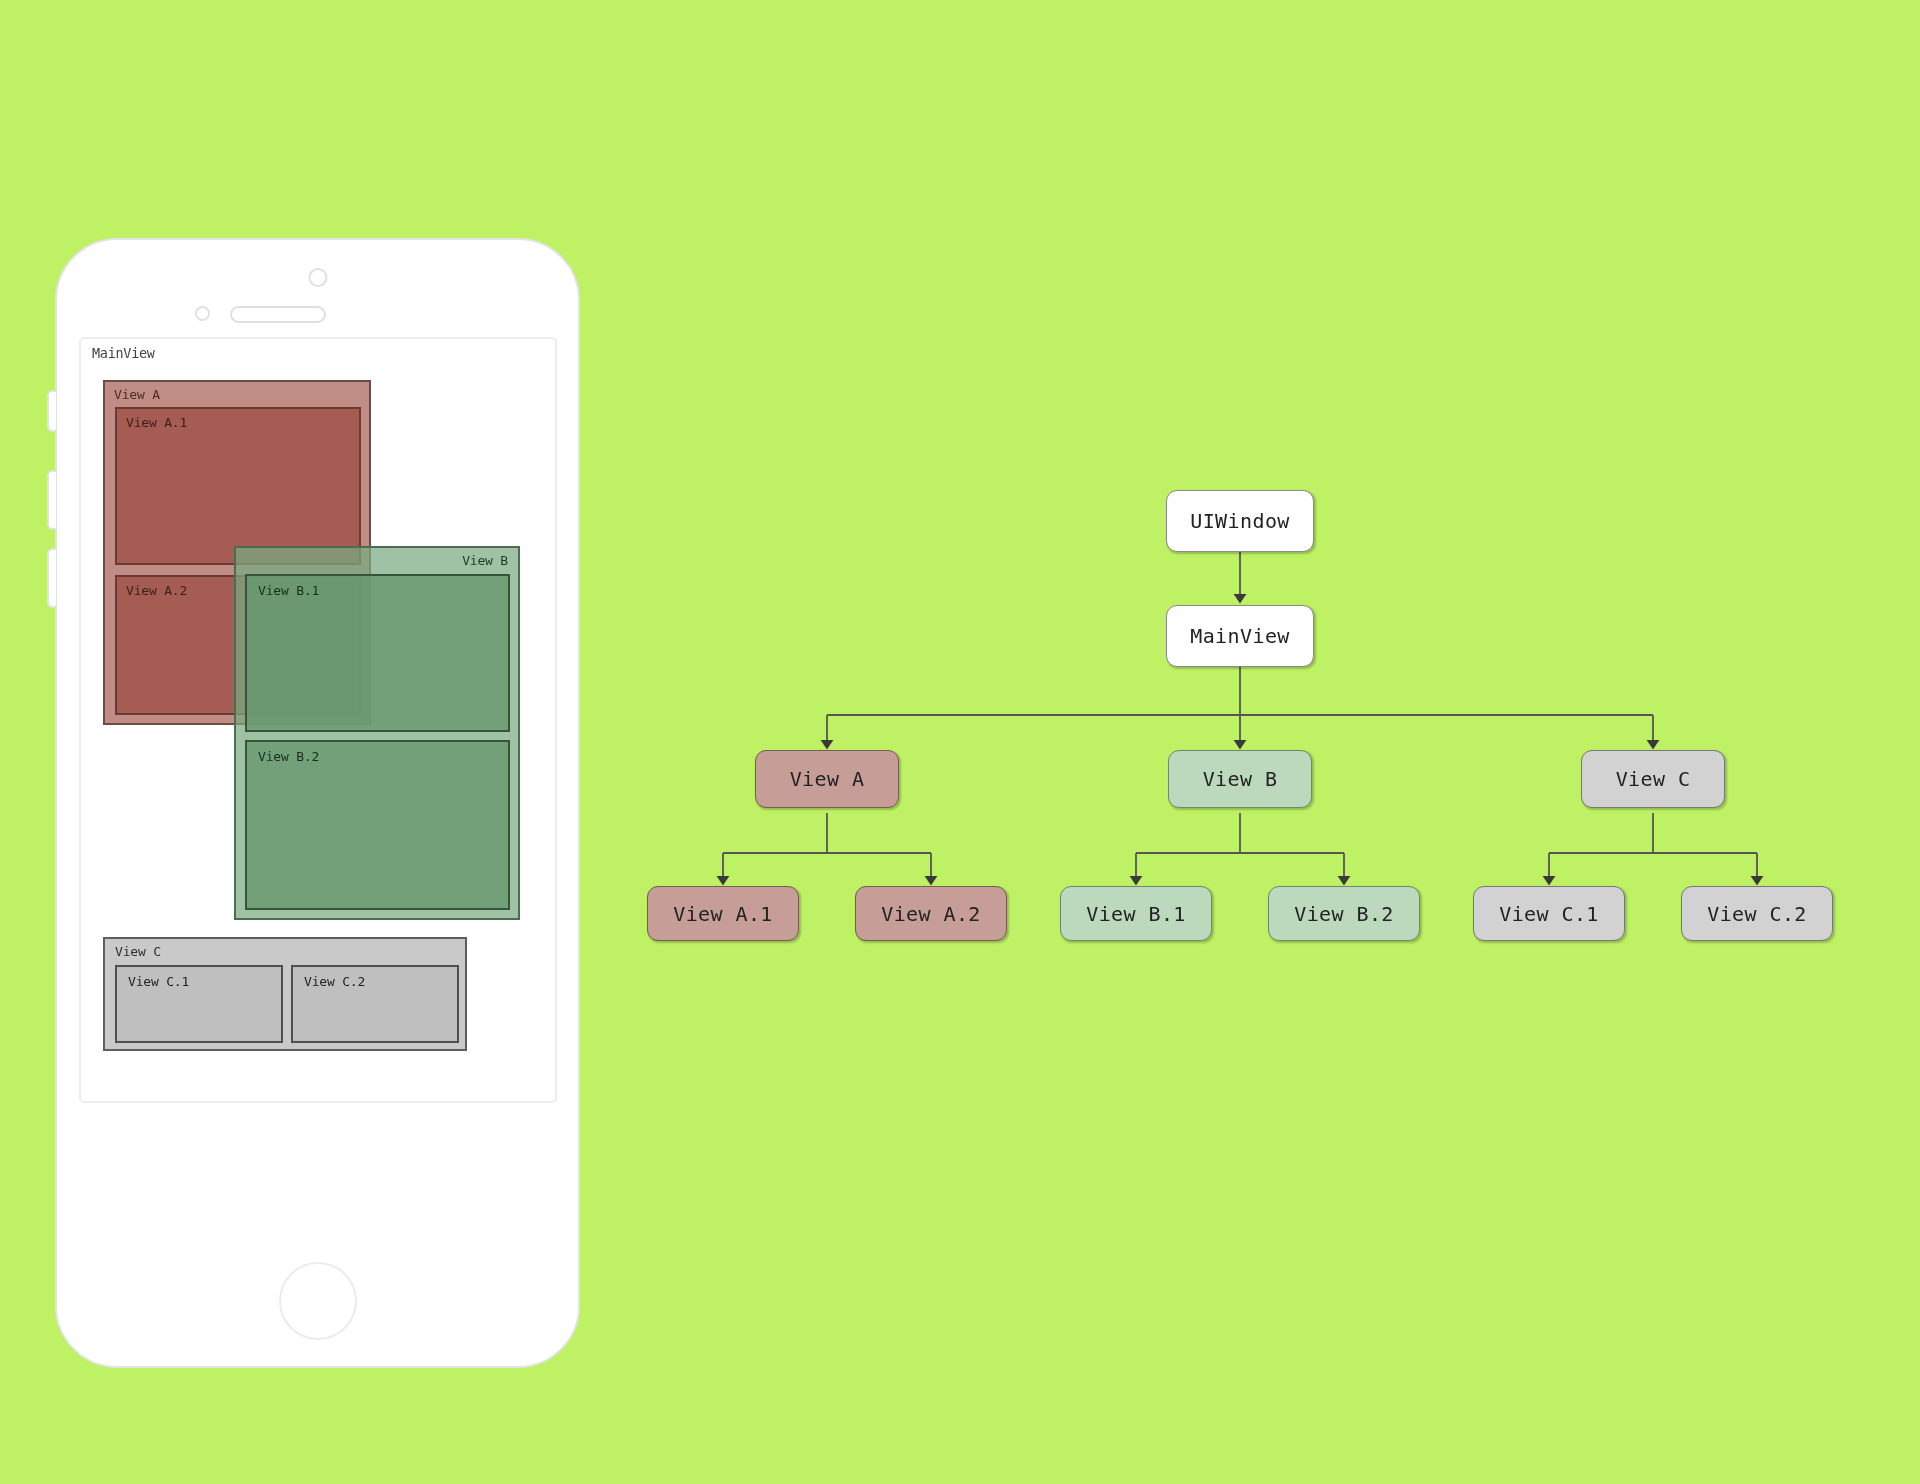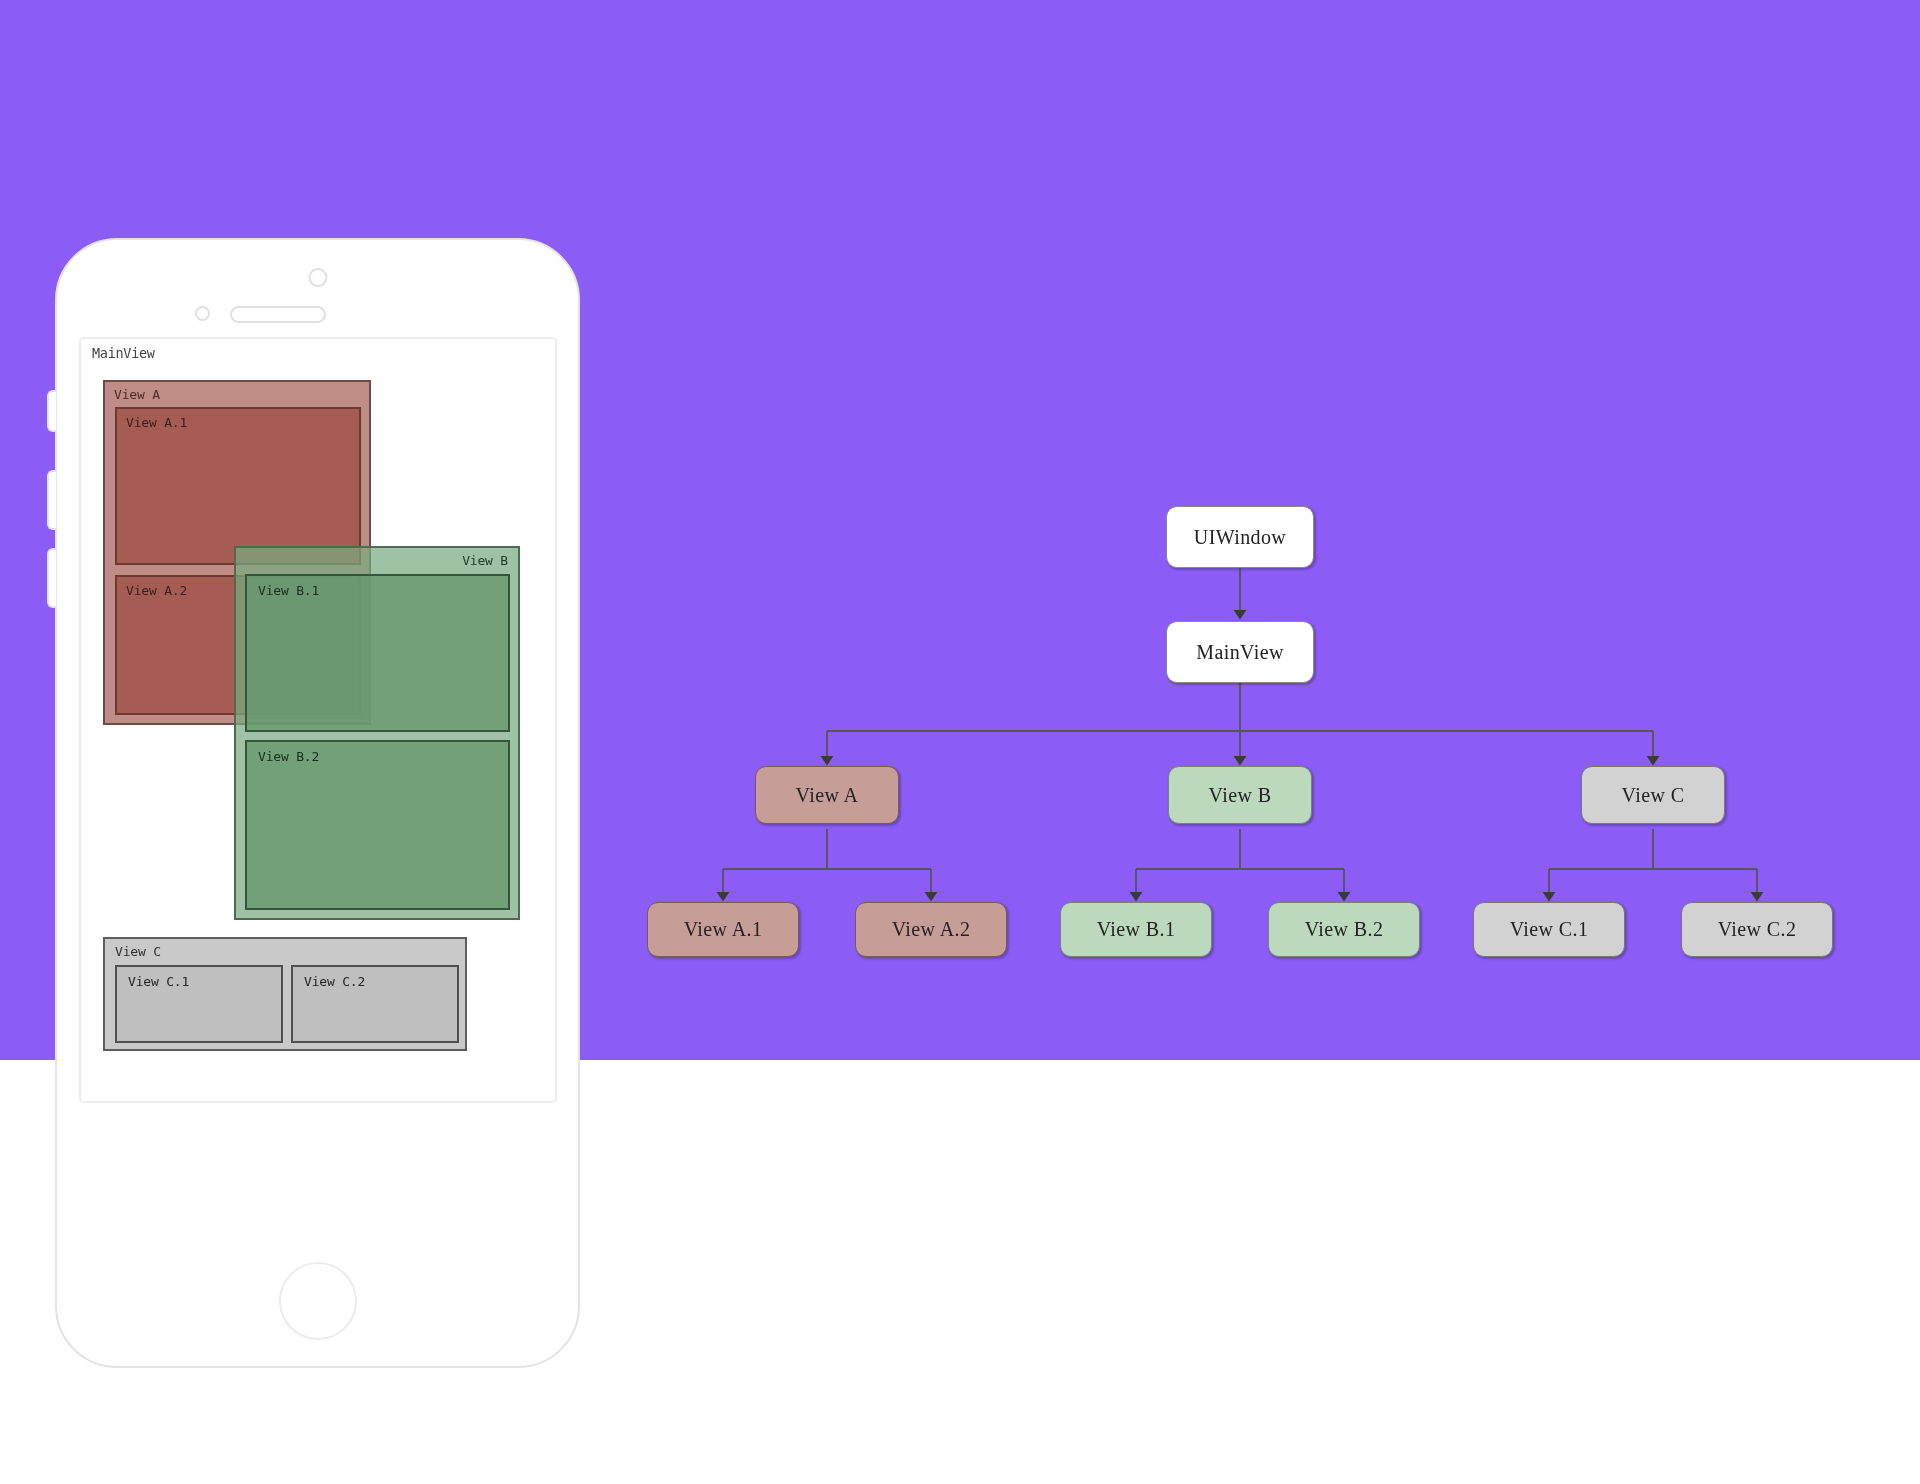--- a/index.html
+++ b/index.html
@@ -7,22 +7,22 @@
   html, body {
     margin: 0; padding: 0;
     width: 1920px; height: 1484px;
     background: #ffffff;
     font-family: "DejaVu Sans Mono", "Liberation Mono", monospace;
     overflow: hidden;
   }
   #stage {
     position: relative;
     width: 1920px;
-    height: 1060px;
-    background: #8b5cf6;
+    height: 1484px;
+    background: #bef264;
   }
 
   
   #phone-wrap {
     position: absolute;
     left: 55px;  top: 238px;
     width: 525px; height: 1130px;
   }
   .phone-body {
     position: absolute;
@@ -200,22 +200,22 @@
     left: 186px; top: 26px;
     width: 168px; height: 78px;
     background: #bfbfbf;
     border: 2px solid #4f4f4f;
   }
   #view-c-2 > .vlabel { left: 11px; top: 7px; color: #232323; }
 
   
   #tree {
     position: absolute;
-    left: 620px; top: 486px;
-    width: 1280px; height: 510px; font-family: Liberation Serif, serif;
+    left: 620px; top: 470px;
+    width: 1280px; height: 510px;
   }
   #tree svg { position: absolute; left: 0; top: 0; }
 
   .node {
     position: absolute;
     display: flex;
     align-items: center;
     justify-content: center;
     border-radius: 11px;
     font-size: 20px;

